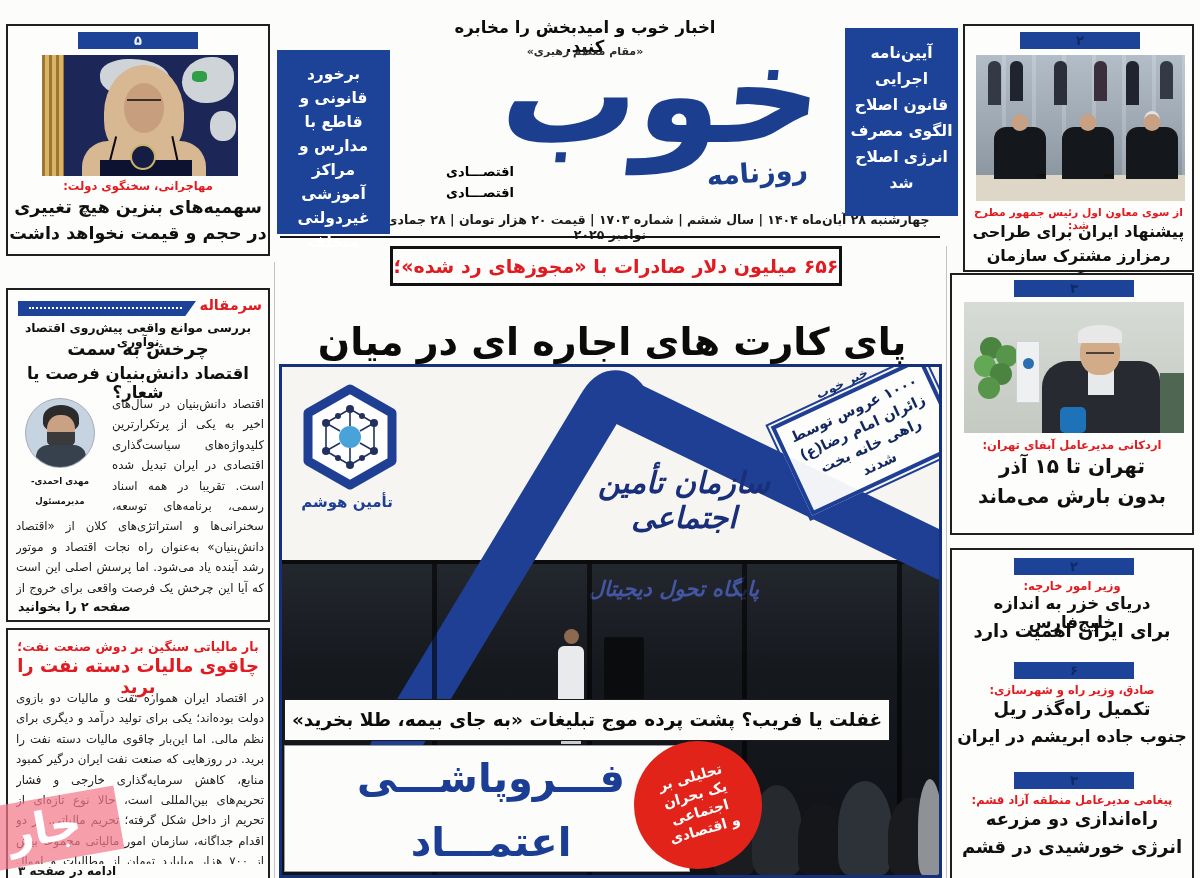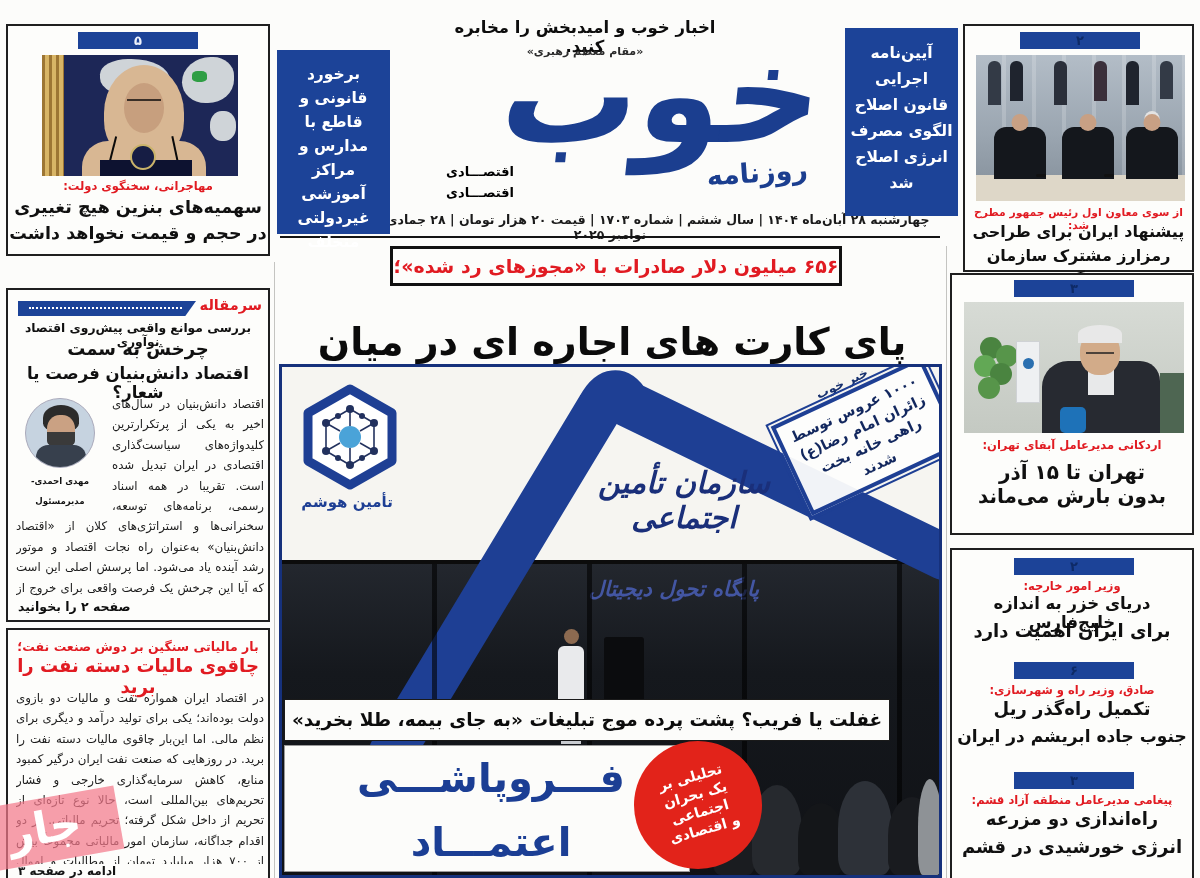--- a/index.html
+++ b/index.html
@@ -134,21 +134,21 @@
   #photo .stamp{position:absolute;left:498px;top:4px;width:166px;transform:rotate(-25deg);}
   #photo .stamp .slabel{font-size:12.5px;font-weight:bold;color:#16306e;text-align:center;margin-bottom:2px;}
   #photo .stamp .sbox{border:4px solid #1e3f94;outline:2px solid #1e3f94;outline-offset:2px;
         background:rgba(253,253,252,.95);padding:5px 4px;text-align:center;}
   #photo .stamp .sline{font-size:14.5px;font-weight:bold;color:#12275e;line-height:20px;}
 
   
   #tehran{left:950px;top:273px;width:244px;height:262px;}
   #tehran .bar{left:62px;top:5px;}
   #tehran .k{top:163px;font-size:11.5px;}
-  #tehran .h1{top:179px;font-size:20px;margin-top:6px;}
+  #tehran .h1{top:179px;font-size:20px;}
   #tehran .h2{top:209px;font-size:20px;}
   .pht{position:absolute;left:12px;top:27px;width:220px;height:131px;overflow:hidden;
        background:linear-gradient(180deg,#d7dbd5 0%,#c4c9c2 100%);}
   .pht .plant{position:absolute;left:14px;bottom:34px;width:22px;height:22px;border-radius:50%;background:#57954a;
        box-shadow:12px -14px 0 #4a8440,-4px -22px 0 #62a855,18px -32px 0 #57954a,2px -40px 0 #4a8440;}
   .pht .flag{position:absolute;left:52px;bottom:30px;width:24px;height:62px;background:#eef0f2;border:1px solid #cfd2d5;}
   .pht .flag::after{content:"";position:absolute;left:6px;top:16px;width:11px;height:11px;border-radius:50%;background:#2a6fb0;}
   .pht .suit{position:absolute;left:78px;bottom:0;width:118px;height:72px;background:#272a31;border-radius:26px 20px 0 0;}
   .pht .shirt{position:absolute;left:124px;bottom:38px;width:26px;height:26px;background:#e8e9ea;}
   .pht .head{position:absolute;left:116px;bottom:58px;width:40px;height:44px;background:#d2ab89;border-radius:45%;}

